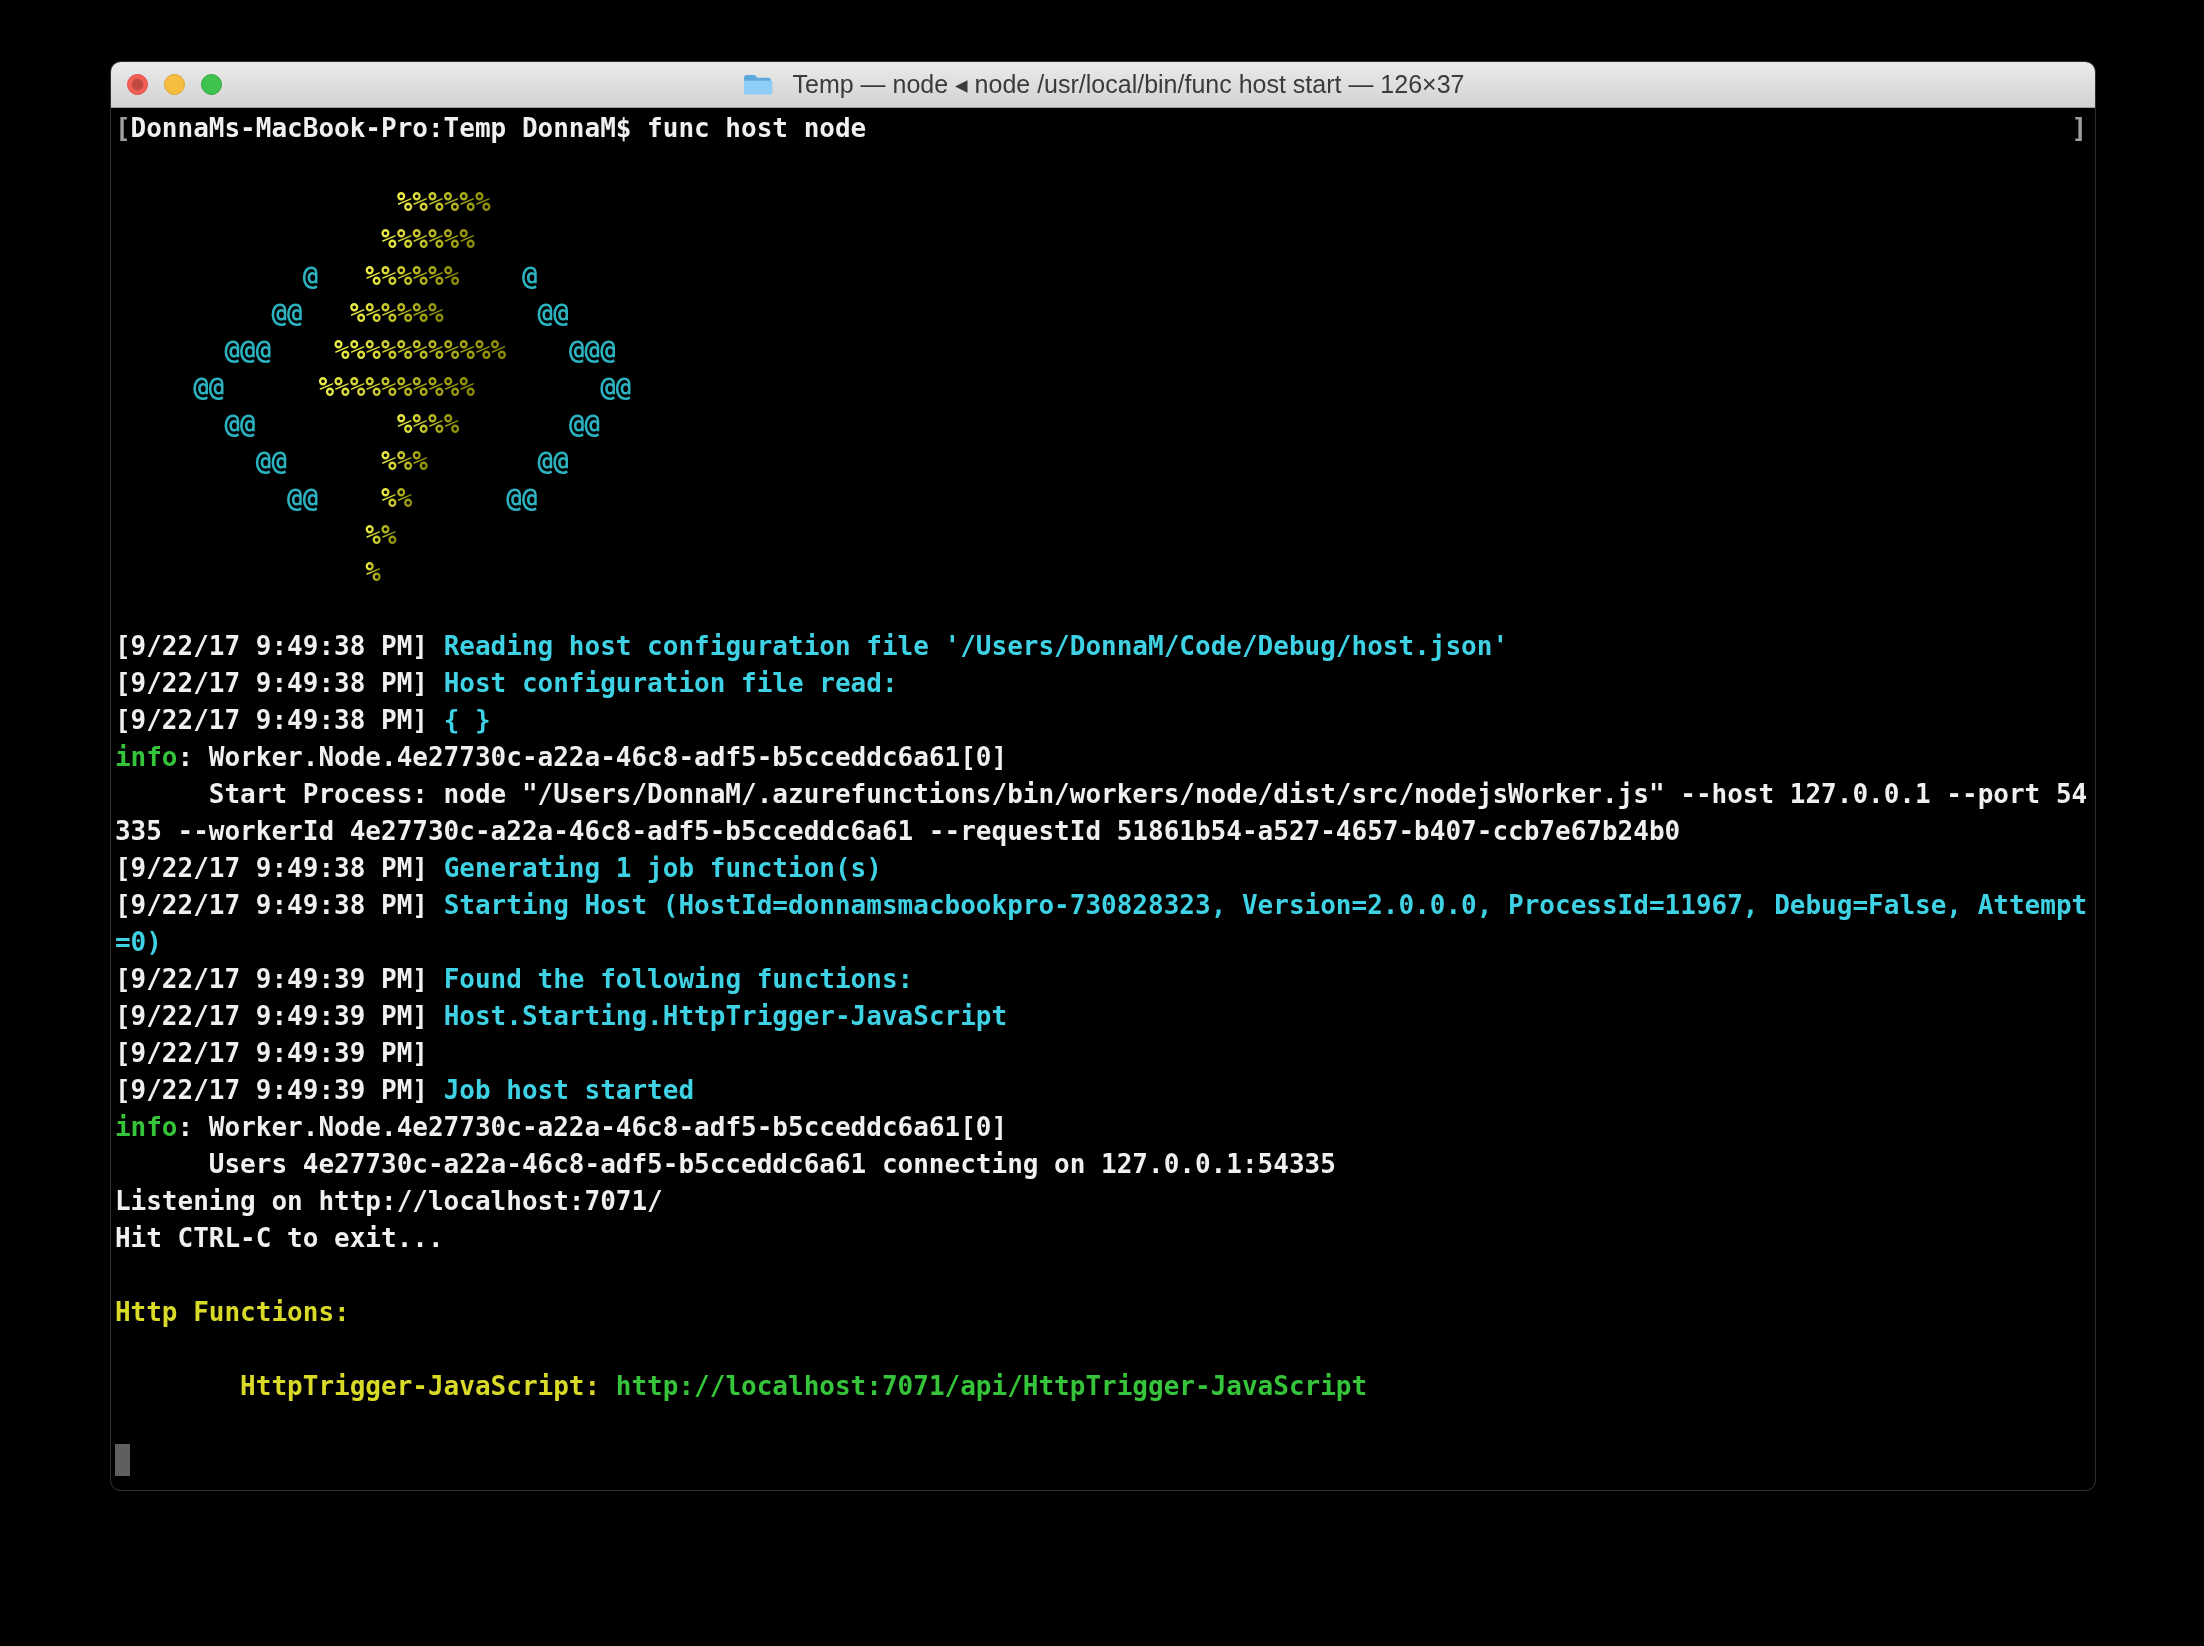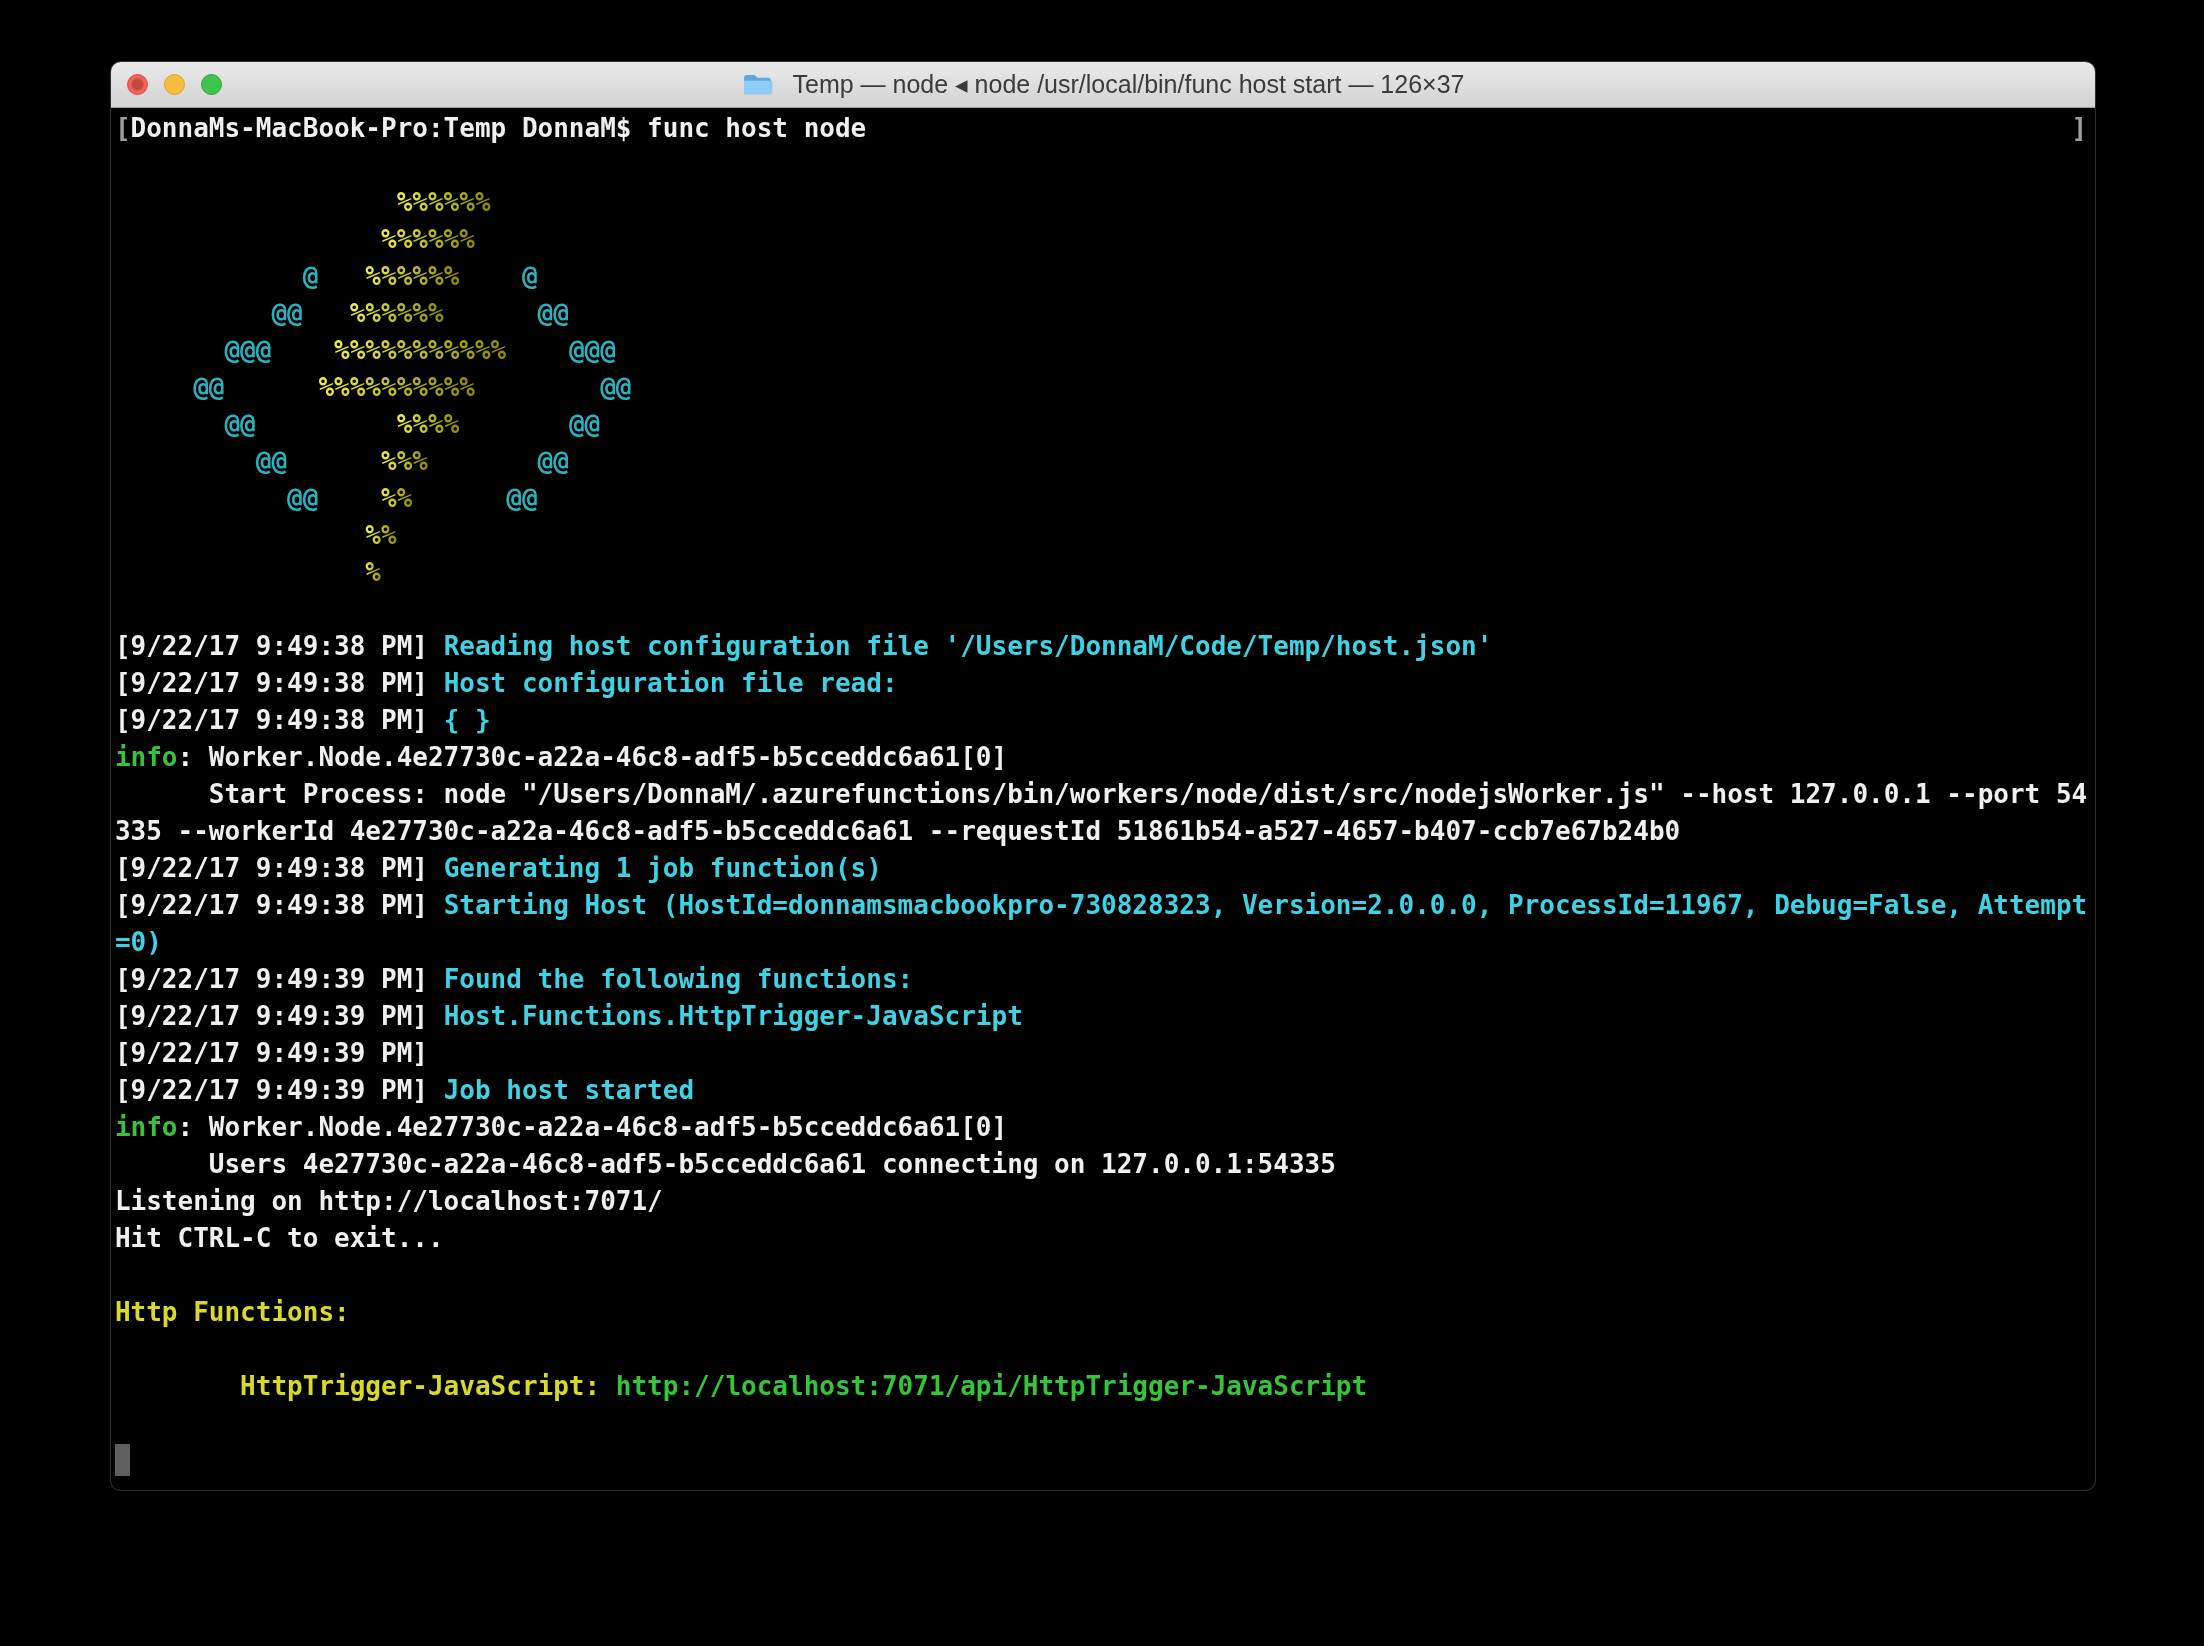--- a/index.html
+++ b/index.html
@@ -89,31 +89,31 @@
         <div class="line"><span>       </span><span class="at">@@@</span><span>    </span><span class="pct">%%%%%%%%%%%</span><span>    </span><span class="at">@@@</span></div>
         <div class="line"><span>     </span><span class="at">@@</span><span>      </span><span class="pct">%%%%%%%%%%</span><span>        </span><span class="at">@@</span></div>
         <div class="line"><span>       </span><span class="at">@@</span><span>         </span><span class="pct">%%%%</span><span>       </span><span class="at">@@</span></div>
         <div class="line"><span>         </span><span class="at">@@</span><span>      </span><span class="pct">%%%</span><span>       </span><span class="at">@@</span></div>
         <div class="line"><span>           </span><span class="at">@@</span><span>    </span><span class="pct">%%</span><span>      </span><span class="at">@@</span></div>
         <div class="line"><span>                </span><span class="pct">%%</span></div>
         <div class="line"><span>                </span><span class="pct">%</span></div>
       </div>
     <div class="line"></div>
     <div id="log">
-        <div class="line"><span class="c-white">[9/22/17 9:49:38 PM] </span><span class="c-cyan">Reading host configuration file '/Users/DonnaM/Code/Temp/host.json'</span></div>
+        <div class="line"><span class="c-white">[9/22/17 9:49:38 PM] </span><span class="c-cyan">Reading host configuration file '/Users/DonnaM/Code/Debug/host.json'</span></div>
         <div class="line"><span class="c-white">[9/22/17 9:49:38 PM] </span><span class="c-cyan">Host configuration file read:</span></div>
         <div class="line"><span class="c-white">[9/22/17 9:49:38 PM] </span><span class="c-cyan">{ }</span></div>
         <div class="line"><span class="c-green">info</span><span class="c-white">: Worker.Node.4e27730c-a22a-46c8-adf5-b5cceddc6a61[0]</span></div>
         <div class="line"><span class="c-white">      Start Process: node "/Users/DonnaM/.azurefunctions/bin/workers/node/dist/src/nodejsWorker.js" --host 127.0.0.1 --port 54</span></div>
         <div class="line"><span class="c-white">335 --workerId 4e27730c-a22a-46c8-adf5-b5cceddc6a61 --requestId 51861b54-a527-4657-b407-ccb7e67b24b0</span></div>
         <div class="line"><span class="c-white">[9/22/17 9:49:38 PM] </span><span class="c-cyan">Generating 1 job function(s)</span></div>
         <div class="line"><span class="c-white">[9/22/17 9:49:38 PM] </span><span class="c-cyan">Starting Host (HostId=donnamsmacbookpro-730828323, Version=2.0.0.0, ProcessId=11967, Debug=False, Attempt</span></div>
         <div class="line"><span class="c-cyan">=0)</span></div>
         <div class="line"><span class="c-white">[9/22/17 9:49:39 PM] </span><span class="c-cyan">Found the following functions:</span></div>
-        <div class="line"><span class="c-white">[9/22/17 9:49:39 PM] </span><span class="c-cyan">Host.Functions.HttpTrigger-JavaScript</span></div>
+        <div class="line"><span class="c-white">[9/22/17 9:49:39 PM] </span><span class="c-cyan">Host.Starting.HttpTrigger-JavaScript</span></div>
         <div class="line"><span class="c-white">[9/22/17 9:49:39 PM]</span></div>
         <div class="line"><span class="c-white">[9/22/17 9:49:39 PM] </span><span class="c-cyan">Job host started</span></div>
         <div class="line"><span class="c-green">info</span><span class="c-white">: Worker.Node.4e27730c-a22a-46c8-adf5-b5cceddc6a61[0]</span></div>
         <div class="line"><span class="c-white">      Users 4e27730c-a22a-46c8-adf5-b5cceddc6a61 connecting on 127.0.0.1:54335</span></div>
         <div class="line"><span class="c-white">Listening on http://localhost:7071/</span></div>
         <div class="line"><span class="c-white">Hit CTRL-C to exit...</span></div>
         <div class="line"></div>
         <div class="line"><span class="c-yellow">Http Functions:</span></div>
         <div class="line"></div>
         <div class="line"><span class="c-yellow">        HttpTrigger-JavaScript:</span><span class="c-green"> http://localhost:7071/api/HttpTrigger-JavaScript</span></div>

